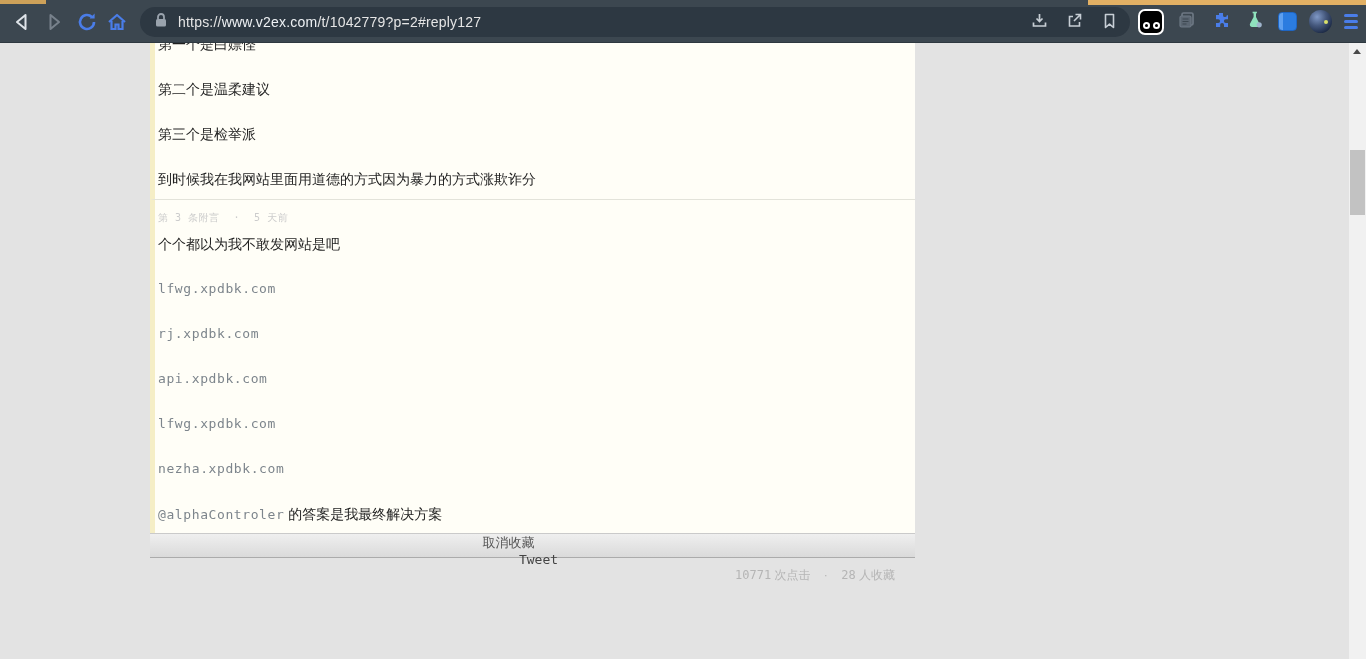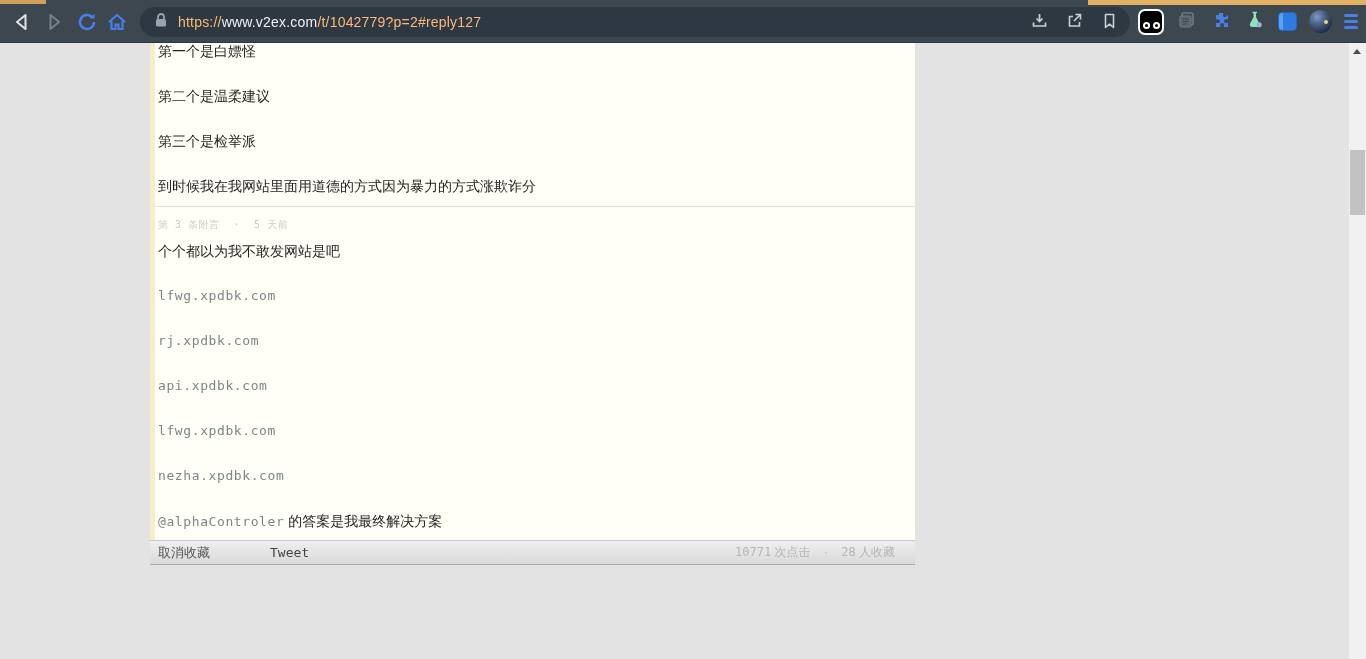--- a/index.html
+++ b/index.html
@@ -8,48 +8,48 @@
 
   
   .toolbar { position:absolute; top:0; left:0; right:0; height:43px; background:#3c4750; border-bottom:1px solid #2e3840; z-index:10; }
   .gold-left  { position:absolute; top:0; left:0; width:46px; height:4px; background:#cda159; z-index:11; }
   .gold-right { position:absolute; top:0; left:1088px; right:0; height:5px; background:#e2b064; z-index:11; }
   .navbtn { position:absolute; top:9px; width:26px; height:26px; border:none; background:transparent; cursor:pointer; padding:0; }
   .navbtn svg { display:block; margin:auto; }
   .addr { position:absolute; left:140px; top:7px; width:990px; height:30px; border-radius:15px; background:#2d3842; display:flex; align-items:center; }
   .addr .lock { margin-left:14px; flex:0 0 auto; }
   .addr .url { margin-left:10px; font-size:14px; white-space:nowrap; overflow:hidden; letter-spacing:0.2px; }
-  .url .dim  { color:#fdba74; }
+  .url .dim  { color:#e5e5e5; }
   .url .host { color:#eef1f4; }
   .addr-actions { position:absolute; right:10px; top:0; height:30px; display:flex; align-items:center; gap:13px; }
   .iconbtn { border:none; background:transparent; padding:0; cursor:pointer; width:22px; height:22px; display:flex; align-items:center; justify-content:center; }
   .extrow { position:absolute; left:1138px; top:0; height:43px; display:flex; align-items:center; gap:12px; z-index:12; }
   .ext-robot { width:26px; height:26px; border:2px solid #ffffff; border-radius:7px; background:#000; display:flex; align-items:flex-end; justify-content:center; gap:3px; padding-bottom:4px; cursor:pointer; }
   .ext-robot .eye { width:7px; height:7px; border-radius:50%; background:#fff; position:relative; }
   .ext-robot .eye::after { content:""; position:absolute; left:2px; top:2px; width:3px; height:3px; border-radius:50%; background:#000; }
   .ext-panel { width:19px; height:19px; border-radius:4px; background:linear-gradient(90deg,#5ea0f0 0 4px,#2b7ce0 4px); border:1px solid #1f66c4; cursor:pointer; }
   .avatar { width:23px; height:23px; border-radius:50%; background:radial-gradient(circle at 35% 30%, #8099c6 0%, #46597e 40%, #1c2a45 78%); position:relative; cursor:pointer; }
   .avatar .glint { position:absolute; right:4px; top:10px; width:4px; height:4px; border-radius:50%; background:#d9e06a; }
   .menu-icon { display:flex; flex-direction:column; gap:3px; cursor:pointer; }
   .menu-icon i { display:block; width:14px; height:3px; border-radius:2px; background:#4a7de8; }
 
   
-  .content { position:absolute; left:150px; top:43px; width:765px; z-index:1; }
+  .content { position:absolute; left:150px; top:36px; width:765px; z-index:1; }
   .appendix { background:#fffef7; border-left:5px solid #f5eec6; padding-left:3px; padding-right:16px; }
   .appendix + .appendix { border-top:1px solid #e3e3da; }
   .appendix-prev { padding-bottom:10px; }
   .appendix-prev p:first-child { margin-top:-2px; }
   .appendix-cur { padding-top:8px; padding-bottom:8px; }
   .appendix p { margin:0 0 25px; font-size:14px; line-height:20px; color:#1f1f1f; }
   .appendix p:last-child { margin-bottom:0; }
   .mono, .appendix p.mono { font-family:"DejaVu Sans Mono","Liberation Mono",monospace; color:#7d858c; font-size:13px; letter-spacing:0.6px; }
   .ap-header { font-size:10px; line-height:20px; color:#cccccc; margin-bottom:6px; font-family:"DejaVu Sans Mono","Liberation Mono",monospace; letter-spacing:0.5px; }
   .ap-header .dot { margin:0 14px; }
 
-  .btnbar { height:25px; background:linear-gradient(#efefef,#dadada); border-top:1px solid #cacaca; border-bottom:1px solid #ababab; display:flex; align-items:center; padding:0 20px 0 8px; font-size:13px; }
+  .btnbar { height:25px; background:linear-gradient(#efefef,#dadada); border-top:1px solid #cacaca; border-bottom:1px solid #ababab; display:flex; align-items:center; padding:0 20px 0 8px; font-size:13px;flex-direction:column; }
   .btnbar a { text-decoration:none; color:#555; cursor:pointer; }
   .btnbar .unfav { margin-right:36px; }
   .btnbar .tweet { font-family:"DejaVu Sans Mono","Liberation Mono",monospace; color:#444;margin-left:24px; }
   .stats { margin-left:auto; color:#b5b5b5; font-size:12px; white-space:nowrap; }
   .stats .num { font-family:"DejaVu Sans Mono","Liberation Mono",monospace; }
   .stats .sep { margin:0 10px; }
 
   
   .scrollbar { position:absolute; right:0; top:43px; bottom:0; width:17px; background:#f1f1f1; z-index:9; }
   .scroll-up { position:absolute; top:0; left:0; width:17px; height:15px; cursor:pointer; }

